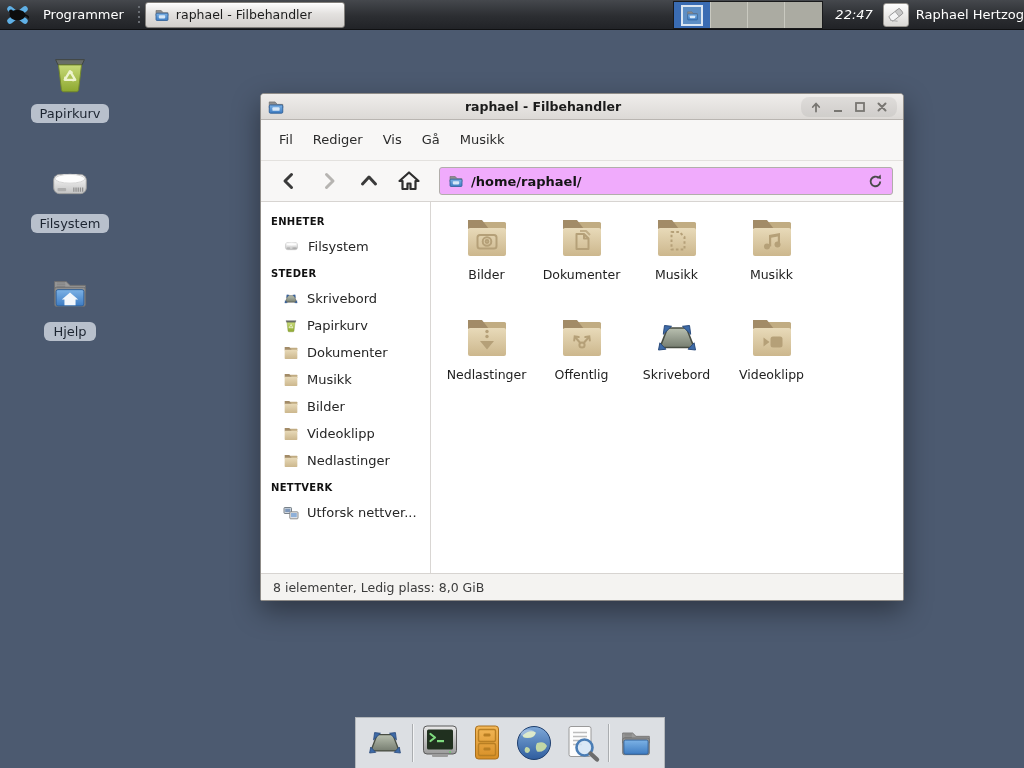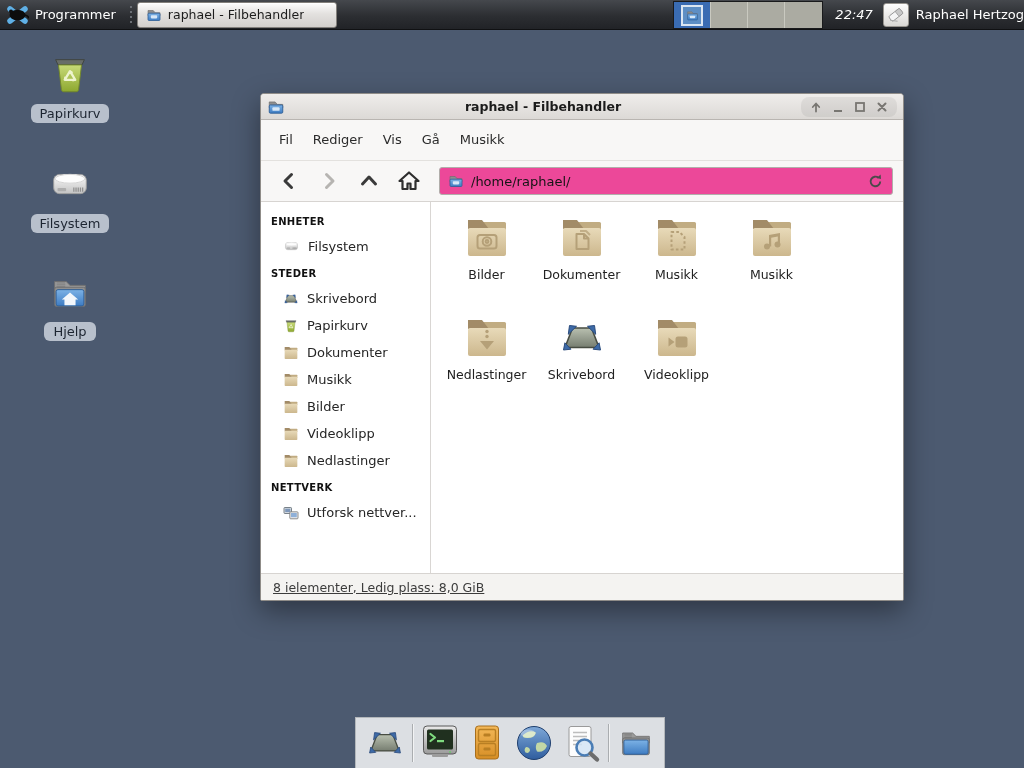--- a/index.html
+++ b/index.html
@@ -15,21 +15,21 @@
     background-color:#4c5a70;
   }
 
   
   .panel {
     position:absolute; top:0; left:0; width:1024px; height:30px;
     background:linear-gradient(180deg,#45484d 0%,#2c2e32 55%,#212327 100%);
     border-bottom:1px solid #101113;
     display:flex; align-items:center; color:#fff; font-size:13px;
   }
-  .panel .app-menu { display:flex; align-items:center; gap:6px; padding:0 10px 0 6px; height:100%; cursor:default; }
+  .panel .app-menu { display:flex; align-items:center; gap:14px; padding:0 10px 0 6px; height:100%; cursor:default; }
   .grip { width:5px; height:18px; margin:0 3px;
     background-image:repeating-linear-gradient(180deg,#6a6e74 0 2px,transparent 2px 5px);
     background-size:2px 100%; background-repeat:no-repeat; background-position:center; }
   .task-button {
     display:flex; align-items:center; gap:6px; height:26px; width:200px; margin-top:0;
     background:linear-gradient(180deg,#fdfdfd,#e3e1df 45%,#d2cfcc);
     border:1px solid #83807c; border-radius:3px; padding:0 8px; color:#1d1d1d;
     box-shadow:inset 0 1px 0 #fff;
   }
   .task-button span { white-space:nowrap; overflow:hidden; font-size:12.5px; }
@@ -67,33 +67,33 @@
     border-bottom:1px solid #b9b5b1;
   }
   .titlebar .title { flex:1; text-align:center; font-weight:bold; font-size:12.5px; color:#1b1b1b; }
   .win-controls { display:flex; align-items:center; gap:4px; background:rgba(0,0,0,.06); border-radius:8px; padding:1px 6px; }
   .win-controls .wbtn { width:18px; height:18px; display:flex; align-items:center; justify-content:center; }
   .menubar { height:41px; flex:none; display:flex; align-items:center; background:#f8f7f6; padding-left:8px; border-bottom:1px solid #e3e1de; }
   .menubar .menu { padding:0 10px; font-size:13px; color:#2c2c2c; line-height:26px; }
   .toolbar { height:41px; flex:none; display:flex; align-items:center; background:#f8f7f6; border-bottom:1px solid #d7d4d1; padding:0 10px; gap:4px; }
   .navbtn { width:36px; height:32px; display:flex; align-items:center; justify-content:center; border-radius:3px; }
   .pathbar {
-    flex:1; height:28px; margin-left:8px; background:#ec4899; border:1px solid #b1aeaa; border-radius:3px;
-    display:flex; align-items:center; padding:0 8px; gap:7px;
+    flex:1; height:28px; margin-left:8px; background:#f0abfc; border:1px solid #b1aeaa; border-radius:3px;
+    display:flex; align-items:center; padding:0 8px; gap:7px;font-weight:bold;
   }
   .pathbar .path-text { flex:1; font-size:13px; color:#141414; }
   .win-body { flex:1; display:flex; min-height:0; }
   .sidebar { width:170px; flex:none; background:#fff; border-right:1px solid #d9d6d3; padding-top:6px; overflow:hidden; }
   .side-header { font-size:10px; font-weight:bold; color:#111; padding:8px 10px 6px 10px; letter-spacing:.3px; }
   .side-item { display:flex; align-items:center; gap:8px; height:27px; padding-left:22px; font-size:13px; color:#262626; }
   .side-item.selected { background:#4489d3; color:#fff; }
   .main-area { flex:1; background:#fff; display:flex; flex-wrap:wrap; align-content:flex-start; padding:12px 0 0 8px; }
   .file-item { width:95px; height:100px; display:flex; flex-direction:column; align-items:center; }
   .file-item .flabel { margin-top:5px; font-size:12.5px; color:#222; white-space:nowrap; }
-  .statusbar { height:27px; flex:none; background:#f4f3f1; border-top:1px solid #d7d4d1; display:flex; align-items:center; padding-left:12px; font-size:12.5px; color:#3c3c3c;text-decoration:underline; }
+  .statusbar { height:27px; flex:none; background:#f4f3f1; border-top:1px solid #d7d4d1; display:flex; align-items:center; padding-left:12px; font-size:12.5px; color:#3c3c3c; }
 
   
   .dock {
     position:absolute; left:355px; top:717px; width:310px; height:51px;
     background:rgba(226,229,232,.96); border:1px solid #b3b7bb; border-bottom:none;
     display:flex; align-items:center; justify-content:center; gap:7px;
   }
   .dock .sep { width:1px; height:38px; background:#aaadb0; box-shadow:1px 0 0 #f2f3f4; }
   .dock-item { width:40px; height:40px; display:flex; align-items:center; justify-content:center; }
 
@@ -487,20 +487,27 @@
       </div>
       <div class="file-item">
         <svg class="ic" width="48" height="48" viewBox="0 0 48 48">
             <use href="#folder-big"></use>
             <use href="#em-download"></use>
           </svg>
         <span class="flabel">Nedlastinger</span>
       </div>
       <div class="file-item">
         <svg class="ic" width="48" height="48" viewBox="0 0 48 48">
+            <use href="#folder-big"></use>
+            <use href="#em-share"></use>
+          </svg>
+        <span class="flabel">Offentlig</span>
+      </div>
+      <div class="file-item">
+        <svg class="ic" width="48" height="48" viewBox="0 0 48 48">
             <use href="#icon-pad"></use>
           </svg>
         <span class="flabel">Skrivebord</span>
       </div>
       <div class="file-item">
         <svg class="ic" width="48" height="48" viewBox="0 0 48 48">
             <use href="#folder-big"></use>
             <use href="#em-video"></use>
           </svg>
         <span class="flabel">Videoklipp</span>

